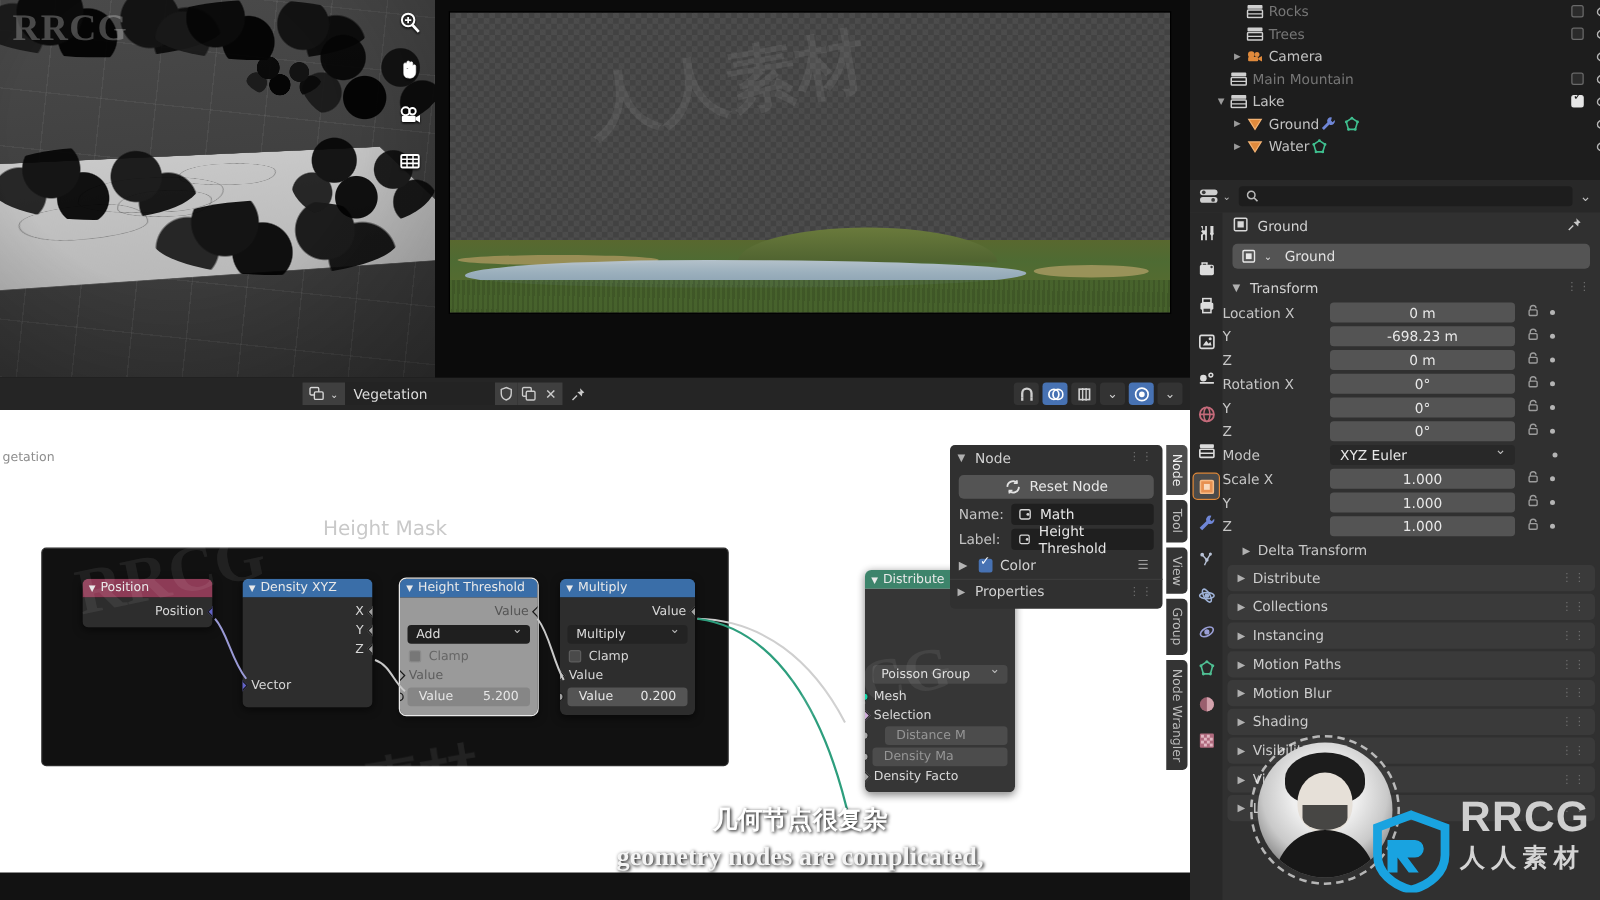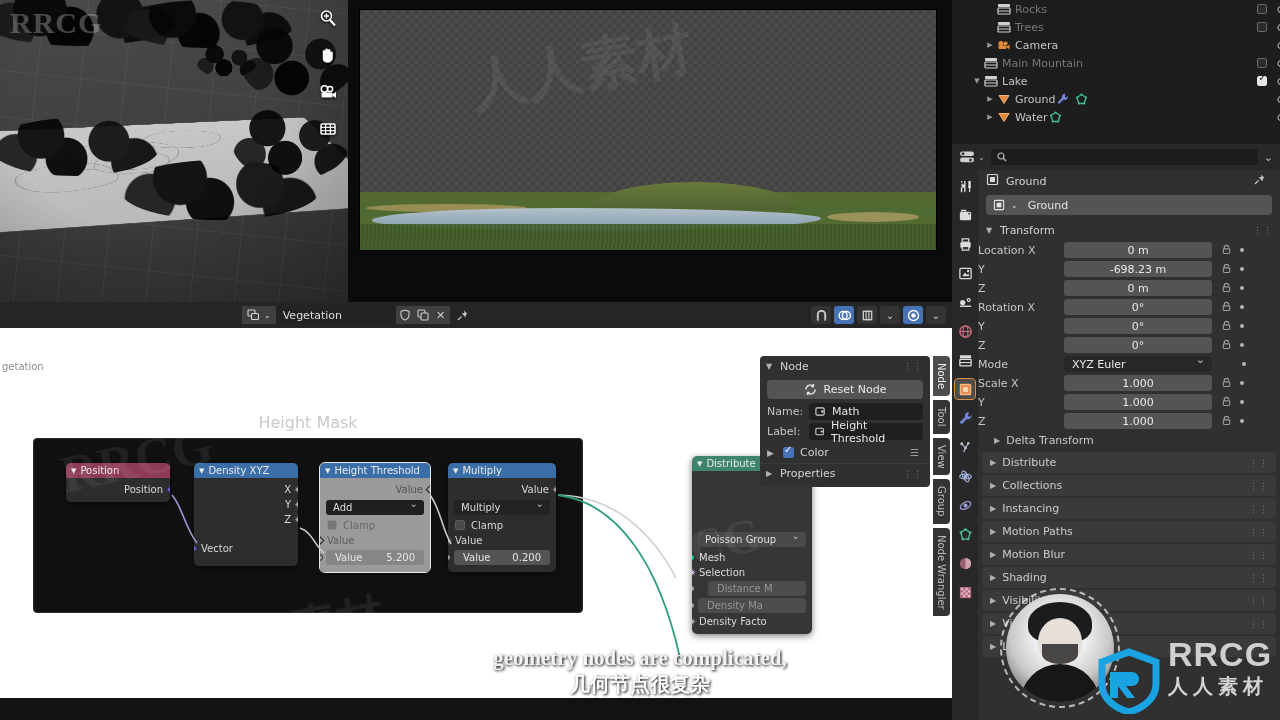--- a/index.html
+++ b/index.html
@@ -1132,22 +1132,22 @@
           <div class="nstab">Tool</div>
           <div class="nstab">View</div>
           <div class="nstab">Group</div>
           <div class="nstab">Node Wrangler</div>
         </div>
 
     </div>
   </div>
 
   <div id="subs">
+    <div id="sub-cn">几何节点很复杂</div>
     <div id="sub-en">geometry nodes are complicated,</div>
-    <div id="sub-cn">几何节点很复杂</div>
   </div>
 
   <div id="wm-logo">
     <div id="wm-ava">
       <div class="hair"></div>
         <div class="face"></div>
         <div class="beard"></div>
         <div class="body"></div>
     </div>
     <div id="wm-ring"></div>

